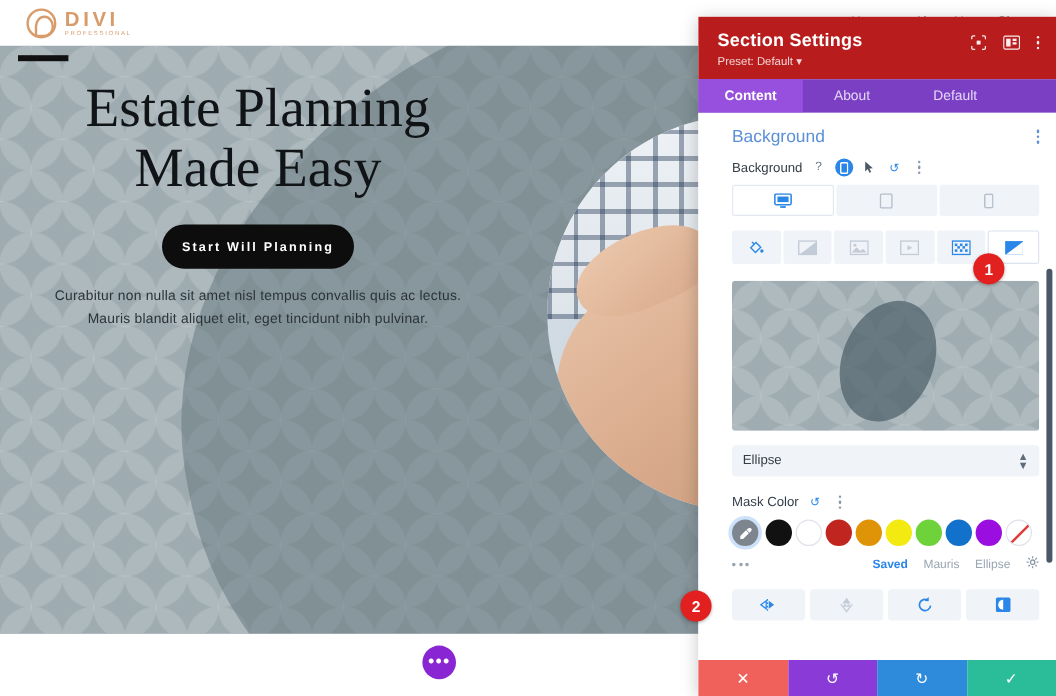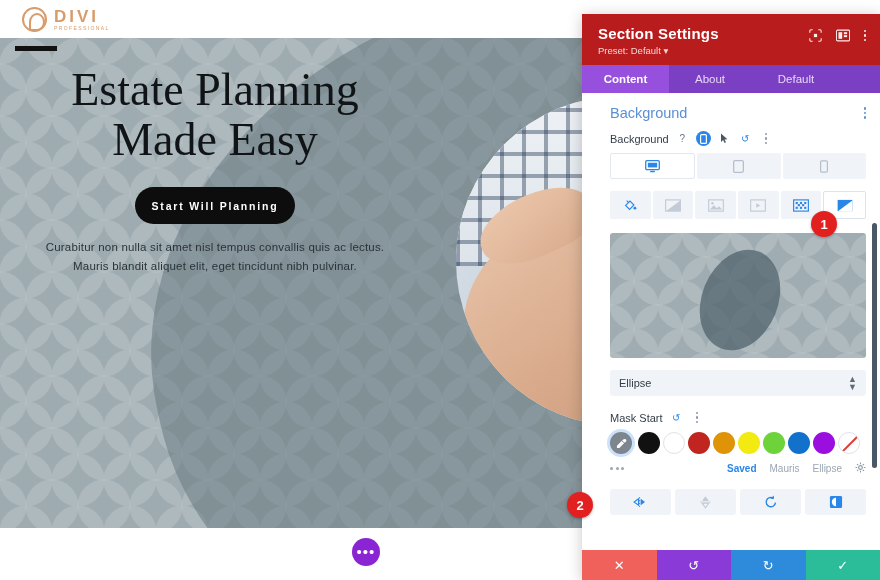--- a/index.html
+++ b/index.html
@@ -503,21 +503,21 @@
     <div id="preview">
       <div id="preview-ellipse"></div>
     </div>
 
     <div id="shape-select">
       <span>Ellipse</span>
       <span class="sel-arrows">▲<br>▼</span>
     </div>
 
     <div class="field-label-row">
-      <span class="field-label">Mask Start</span>
+      <span class="field-label">Mask Color</span>
       <span class="mini blue">↺</span>
       <span class="mini dots-v grey">
           <i></i>
           <i></i>
           <i></i>
         </span>
     </div>
 
     <div class="swatches">
       <div class="sw picker">

